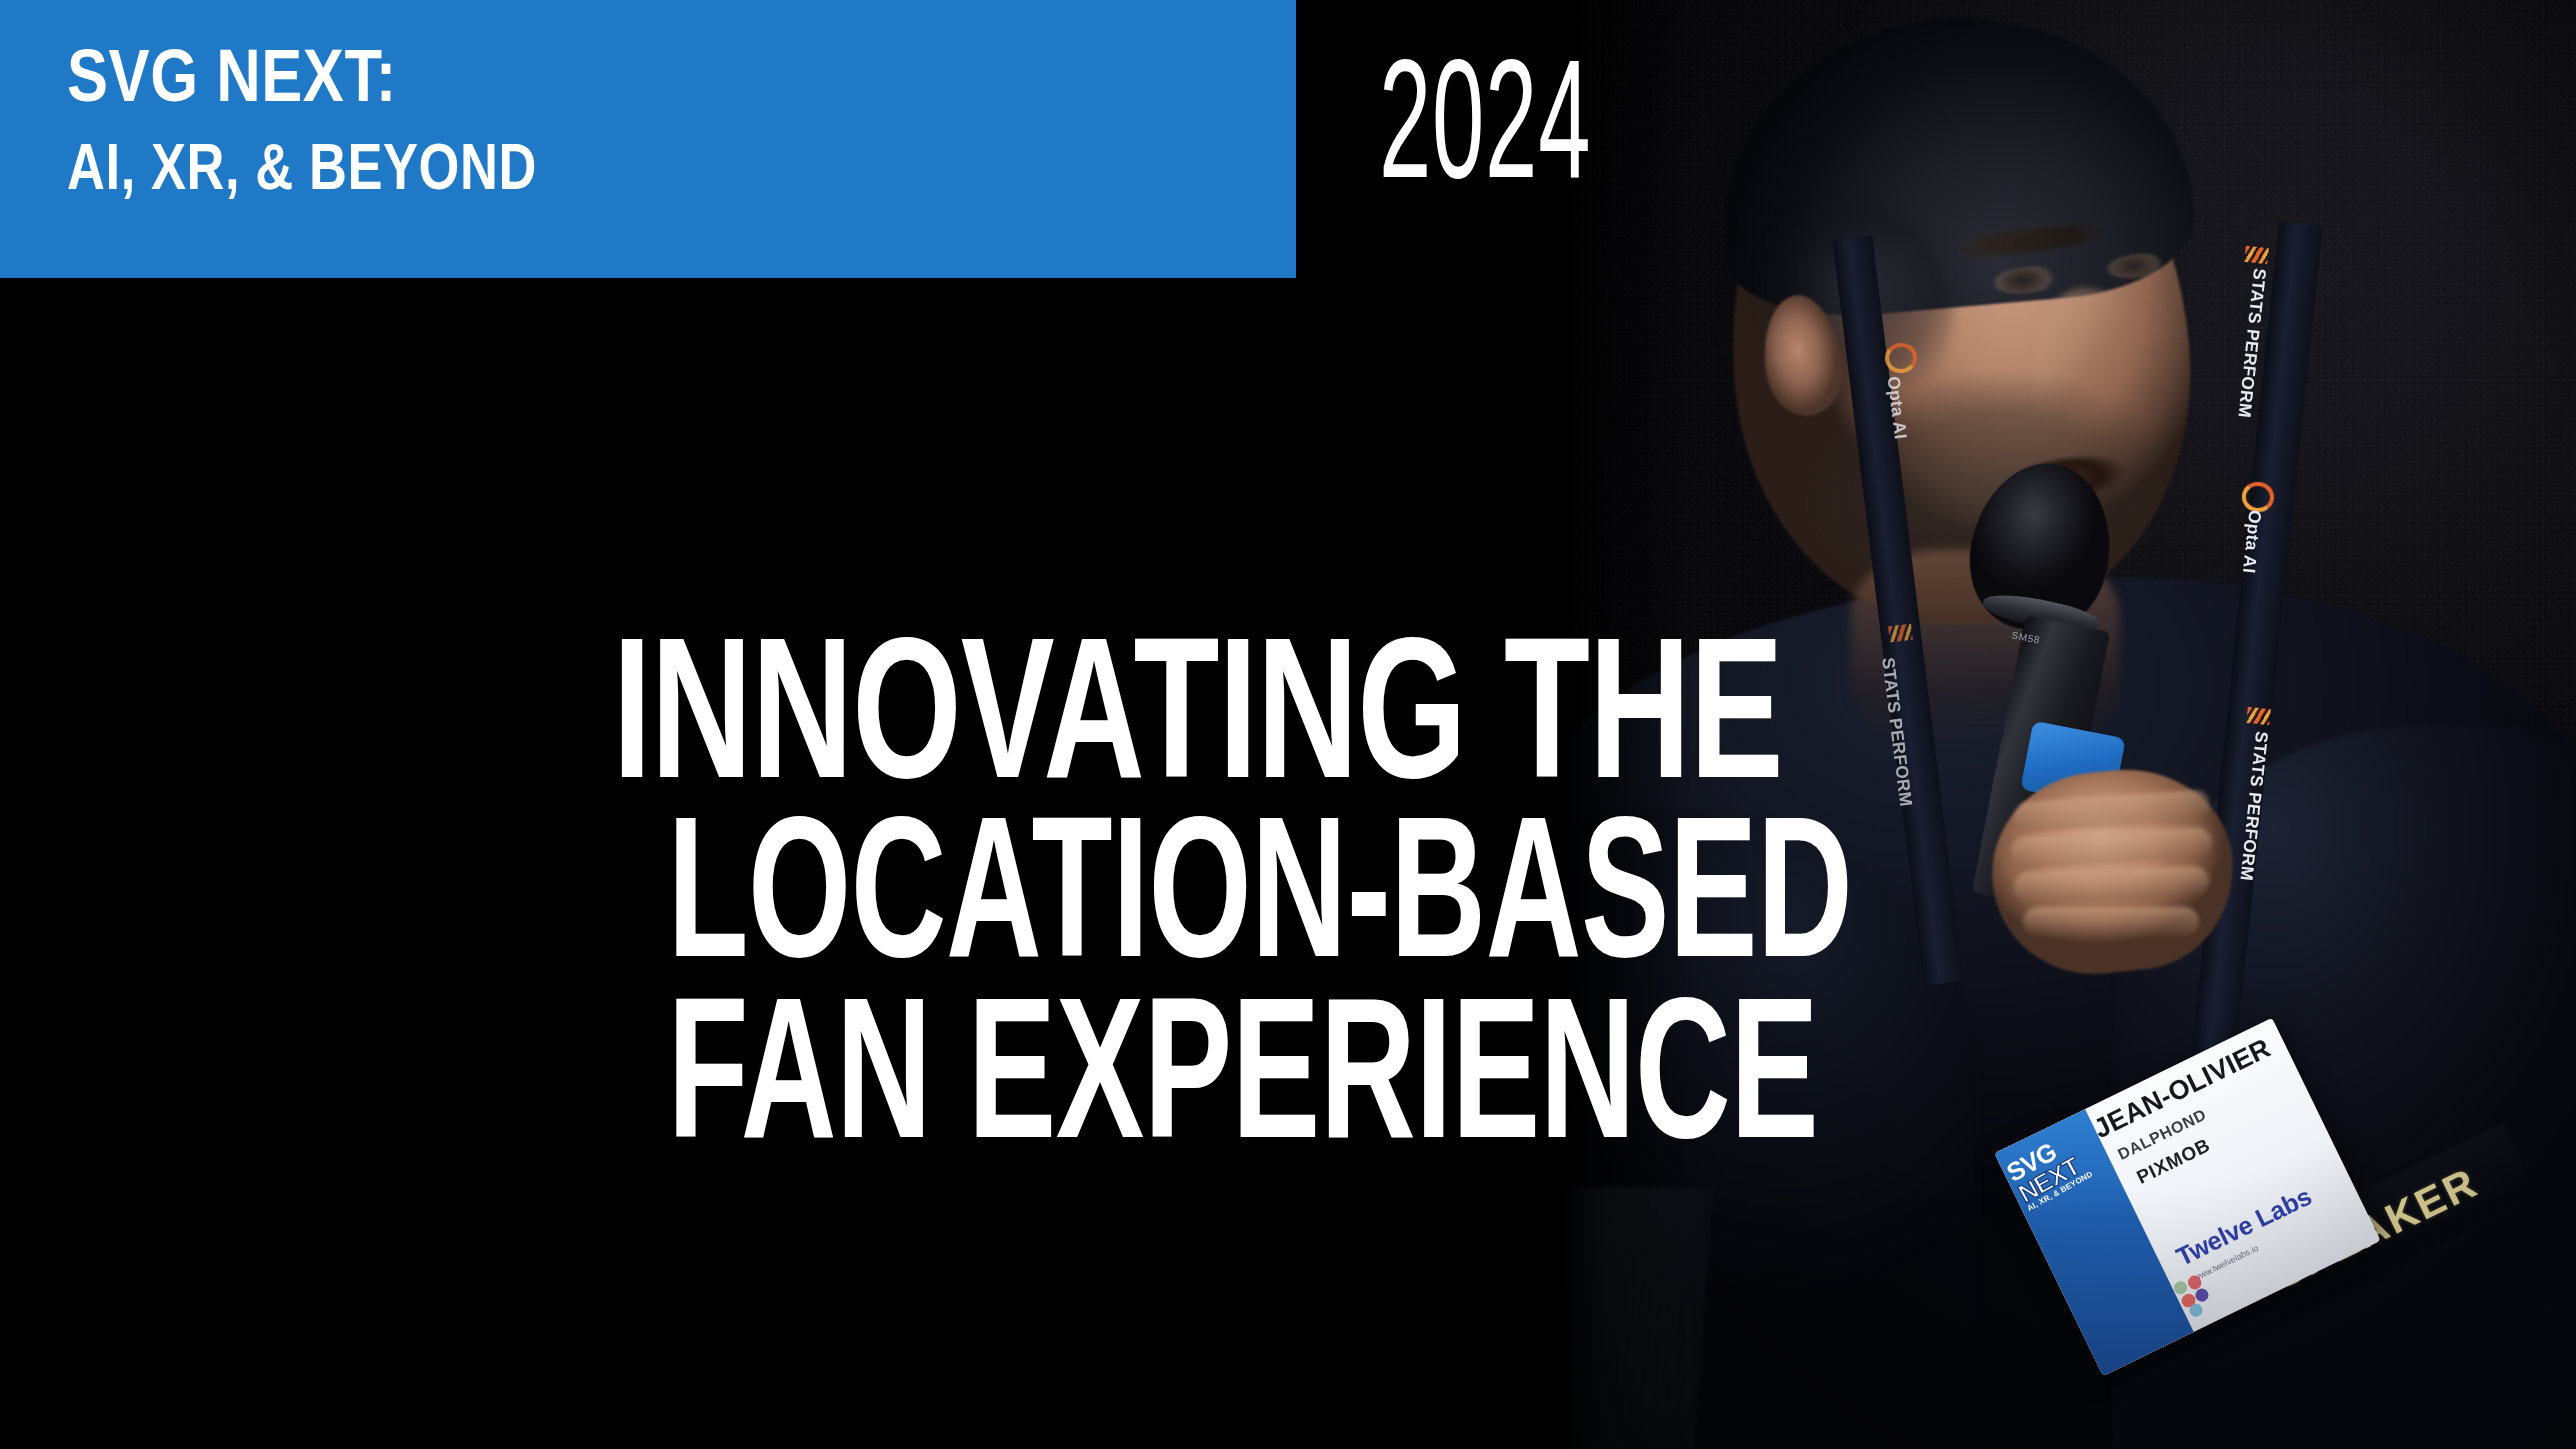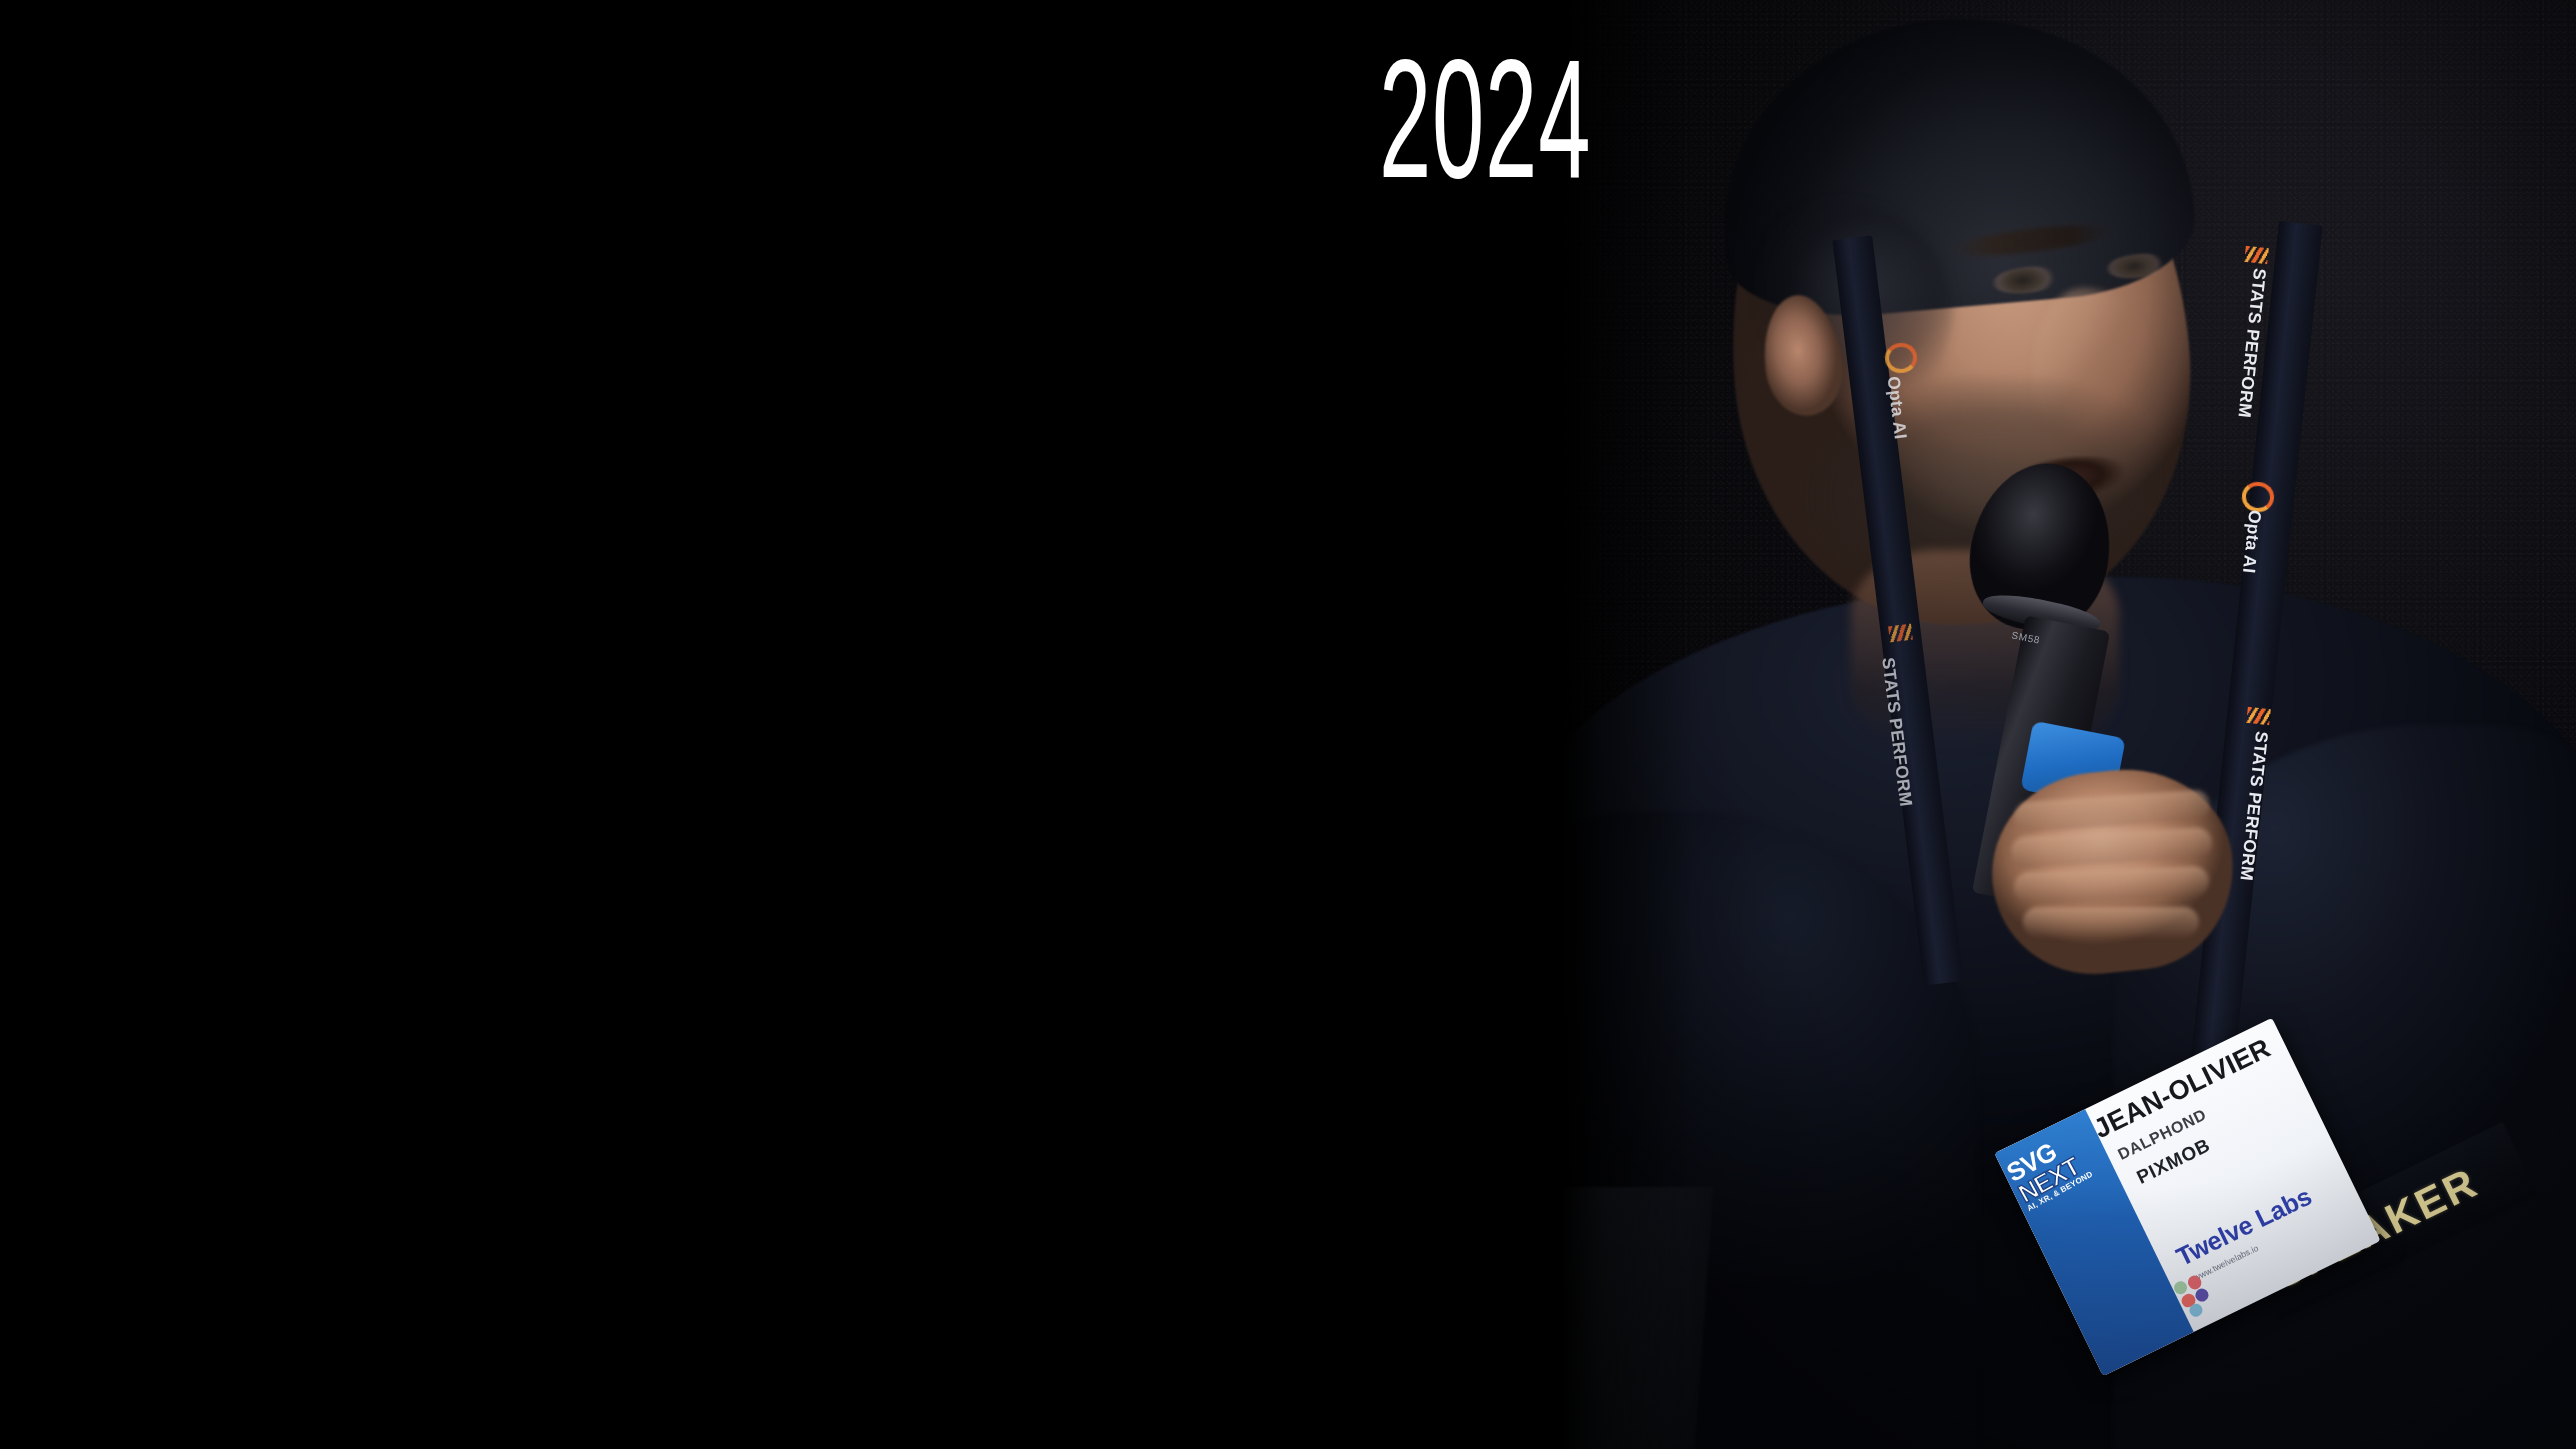--- a/index.html
+++ b/index.html
@@ -404,18 +404,29 @@
           <i class="bd2"></i>
           <i class="bd3"></i>
           <i class="bd4"></i>
           <i class="bd5"></i>
       </div>
     </div>
 
     <div class="photo-vig"></div>
   </div>
 
+  <div class="banner">
+    <div class="banner-inner">
+      <div class="banner-l1">SVG NEXT:</div>
+      <div class="banner-l2">AI, XR, &amp; BEYOND</div>
+    </div>
+  </div>
 
   <div class="year">2024</div>
 
+  <div class="title">
+    <span class="t-line t1">INNOVATING THE</span>
+    <span class="t-line t2">LOCATION-BASED</span>
+    <span class="t-line t3">FAN EXPERIENCE</span>
+  </div>
 
 </div>
 
 
 </body></html>

